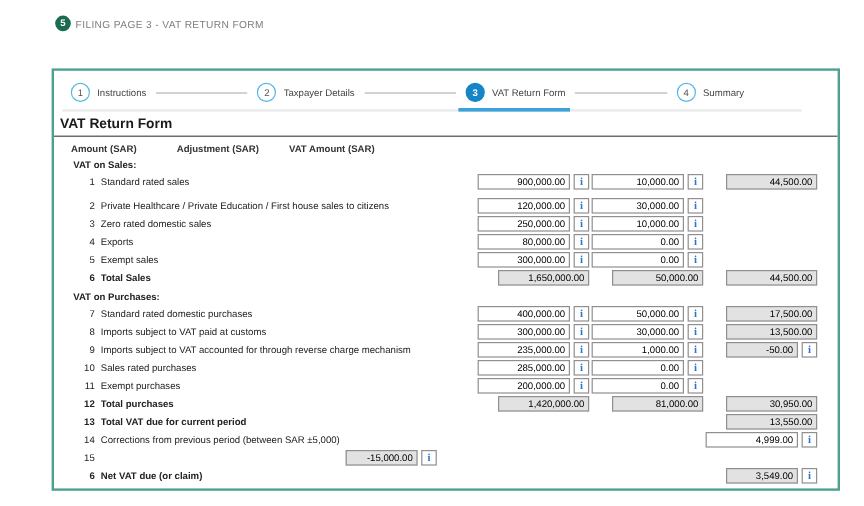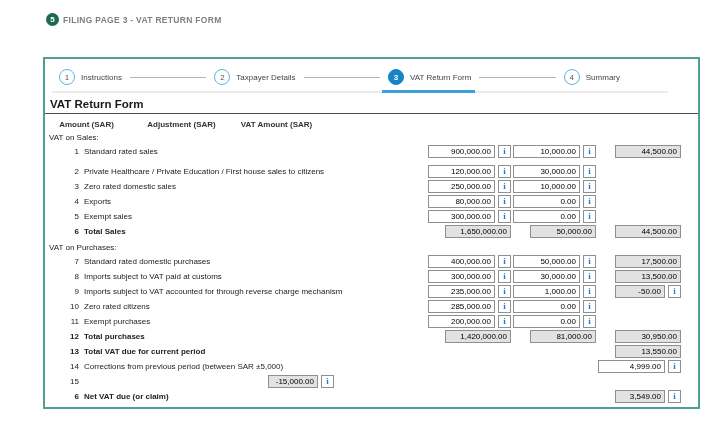--- a/index.html
+++ b/index.html
@@ -12,21 +12,21 @@
     --field-border:#8f8f8f;
   }
   *{box-sizing:border-box;margin:0;padding:0;}
   html,body{background:#fff;}
   .page{position:relative;width:720px;height:422px;background:#fff;
         font-family:"Liberation Sans",sans-serif;overflow:hidden;}
 
   .page-header{position:absolute;left:46px;top:13px;display:flex;align-items:center;gap:4px;}
   .badge{width:13px;height:13px;border-radius:50%;background:var(--badge-green);color:#fff;
          font-size:8px;font-weight:bold;display:flex;align-items:center;justify-content:center;}
-  .page-title{font-size:8.5px;font-weight:bold;color:#7f7f7f;letter-spacing:.3px;}
+  .page-title{font-size:8.5px;font-weight:normal;color:#7f7f7f;letter-spacing:.3px;}
 
   .panel{position:absolute;left:43px;top:57px;width:657px;height:352px;background:#fff;
          border:2px solid var(--panel-border);overflow:hidden;}
 
   .stepper{display:flex;align-items:center;margin:9px 70px 0 14px;height:18px;}
   .step{display:flex;align-items:center;}
   .step-circle{width:16px;height:16px;border-radius:50%;border:1.5px solid var(--step-blue-light);
          background:#fff;color:#555;font-size:8px;display:flex;align-items:center;
          justify-content:center;flex:0 0 auto;}
   .step-circle.active{background:var(--step-blue);border-color:var(--step-blue);color:#fff;font-weight:bold;}
@@ -37,28 +37,28 @@
   .progress-fill{position:absolute;left:330px;top:-1px;width:93px;height:3px;background:#3da2dc;}
 
   .title-block{margin-top:5px;padding:0 0 3px 5px;border-bottom:1px solid #4a4a4a;}
   .form-title{font-size:11.5px;font-weight:bold;color:#1a1a1a;}
 
   .col-headers{display:flex;padding-right:17px;margin-top:6px;}
   .col-header{width:93px;margin-left:2px;font-size:8px;font-weight:bold;color:#333;
          text-align:center;padding-right:14px;}
 
   .rows{margin-top:1px;padding-right:17px;}
-  .section-label{font-size:8px;font-weight:normal;color:#222;padding-left:4px;height:13px;
+  .section-label{font-size:8px;font-weight:bold;color:#222;padding-left:16px;height:13px;
          line-height:13px;margin-top:2px;}
   .row{display:flex;align-items:center;height:15px;}
   .row.gap-after{margin-bottom:5px;}
   .row-num{width:34px;text-align:right;font-size:8px;color:#222;flex:0 0 auto;}
   .row-label{flex:1;font-size:8px;color:#222;margin-left:5px;white-space:nowrap;overflow:hidden;}
   .row.bold .row-num,.row.bold .row-label{font-weight:bold;}
-  .cell{width:83px;margin-left:2px;display:flex;align-items:center;flex:0 0 auto;}
+  .cell{width:93px;margin-left:2px;display:flex;align-items:center;flex:0 0 auto;}
   .box{width:77px;height:13px;border:1px solid var(--field-border);font-size:8px;
        text-align:right;padding:1px 3px 0 2px;overflow:hidden;white-space:nowrap;}
   .box.input{background:#fff;}
   .box.ro{background:var(--readonly-bg);margin-left:17px;}
   .ibtn{width:13px;height:13px;margin-left:3px;border:1px solid var(--field-border);background:#fff;
         color:var(--info-blue);font-family:"Liberation Serif",serif;font-weight:bold;
         font-size:9px;line-height:10px;text-align:center;flex:0 0 auto;}
 </style>
 </head>
 <body>
@@ -232,21 +232,21 @@
             <div class="box input">1,000.00</div>
             <span class="ibtn">i</span>
           </div>
           <div class="cell">
             <div class="box ro">-50.00</div>
             <span class="ibtn">i</span>
           </div>
         </div>
         <div class="row">
           <span class="row-num">10</span>
-          <span class="row-label">Zero rated citizens</span>
+          <span class="row-label">Sales rated purchases</span>
           <div class="cell">
             <div class="box input">285,000.00</div>
             <span class="ibtn">i</span>
           </div>
           <div class="cell">
             <div class="box input">0.00</div>
             <span class="ibtn">i</span>
           </div>
           <div class="cell"></div>
         </div>

